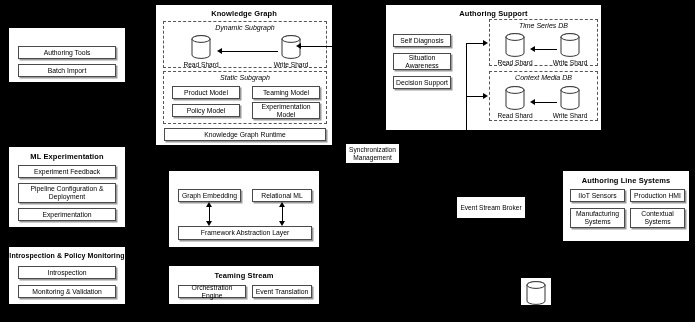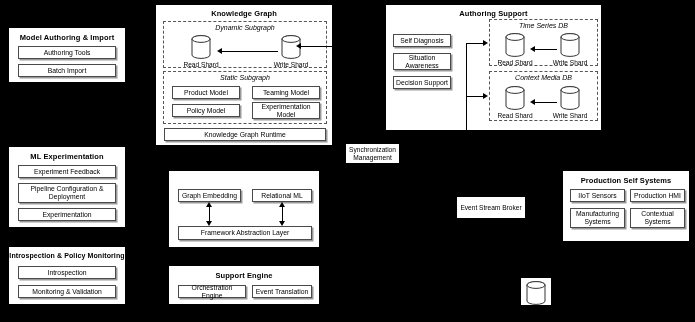--- a/index.html
+++ b/index.html
@@ -49,21 +49,20 @@
            border-right:3px solid transparent;border-bottom:5px solid #000;}
   .arrow-d{position:absolute;width:0;height:0;border-left:3px solid transparent;
            border-right:3px solid transparent;border-top:5px solid #000;}
 </style>
 </head>
 <body>
 
 <div id="canvas">
 
   <div class="panel" style="left:8px;top:27px;width:118px;height:56px;">
-    <div class="panel-title" style="top:5px;">Model Authoring &amp; Import</div>
     <div class="node" style="left:9px;top:18px;width:98px;height:13px;">Authoring Tools</div>
     <div class="node" style="left:9px;top:36px;width:98px;height:13px;">Batch Import</div>
   </div>
 
   <div class="panel" style="left:155px;top:4px;width:178px;height:142px;">
     <div class="panel-title" style="top:4px;text-align:center;">Knowledge Graph</div>
 
     <div class="dashed" style="left:7px;top:16px;width:164px;height:47px;">
       <div class="dashed-title" style="top:2px;">Dynamic Subgraph</div>
 
@@ -187,29 +186,29 @@
 
     <div class="vline" style="left:40px;top:35px;height:16px;"></div>
     <div class="arrow-u" style="left:37px;top:31px;"></div>
     <div class="arrow-d" style="left:37px;top:50px;"></div>
     <div class="vline" style="left:113px;top:35px;height:16px;"></div>
     <div class="arrow-u" style="left:110px;top:31px;"></div>
     <div class="arrow-d" style="left:110px;top:50px;"></div>
   </div>
 
   <div class="panel" style="left:168px;top:265px;width:152px;height:40px;">
-    <div class="panel-title" style="top:5px;">Support Engine</div>
+    <div class="panel-title" style="top:5px;">Teaming Stream</div>
     <div class="node" style="left:9px;top:19px;width:68px;height:13px;">Orchestration Engine</div>
     <div class="node" style="left:83px;top:19px;width:60px;height:13px;">Event Translation</div>
   </div>
 
   <div class="flat" style="left:456px;top:196px;width:70px;height:23px;">Event Stream Broker</div>
 
   <div class="panel" style="left:562px;top:170px;width:128px;height:72px;">
-    <div class="panel-title" style="top:5px;">Production Self Systems</div>
+    <div class="panel-title" style="top:5px;">Authoring Line Systems</div>
     <div class="node" style="left:7px;top:18px;width:55px;height:13px;">IIoT Sensors</div>
     <div class="node" style="left:67px;top:18px;width:55px;height:13px;">Production HMI</div>
     <div class="node" style="left:7px;top:37px;width:55px;height:20px;">Manufacturing Systems</div>
     <div class="node" style="left:67px;top:37px;width:55px;height:20px;">Contextual Systems</div>
   </div>
 
   <div class="panel" style="left:521px;top:278px;width:30px;height:27px;border:none;">
     <div class="cyl" style="left:2px;top:2px;">
       <svg width="26" height="26" viewBox="0 0 26 26">
         <ellipse cx="13" cy="5" rx="9" ry="3.4" fill="#fff" stroke="#333" stroke-width="1"></ellipse>

